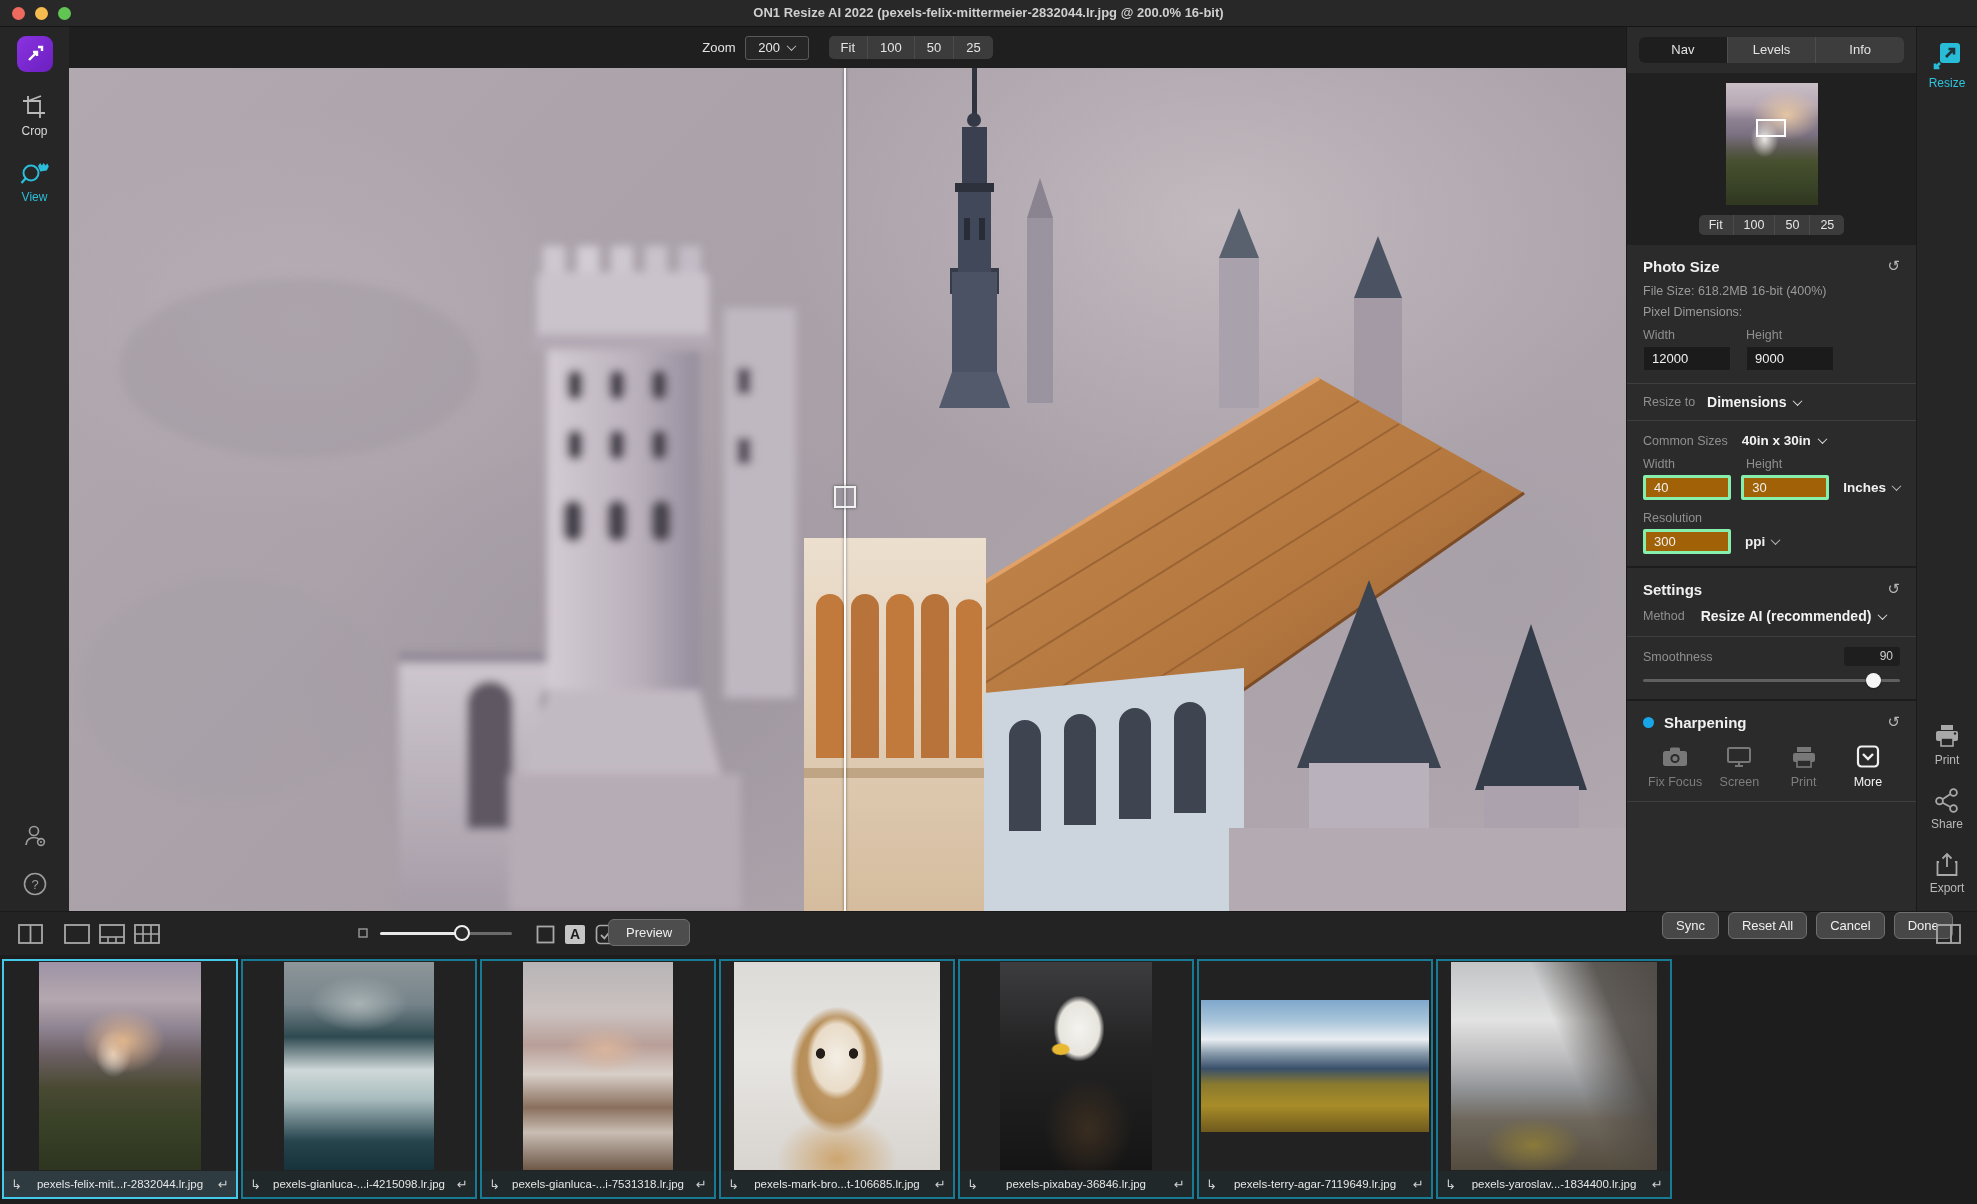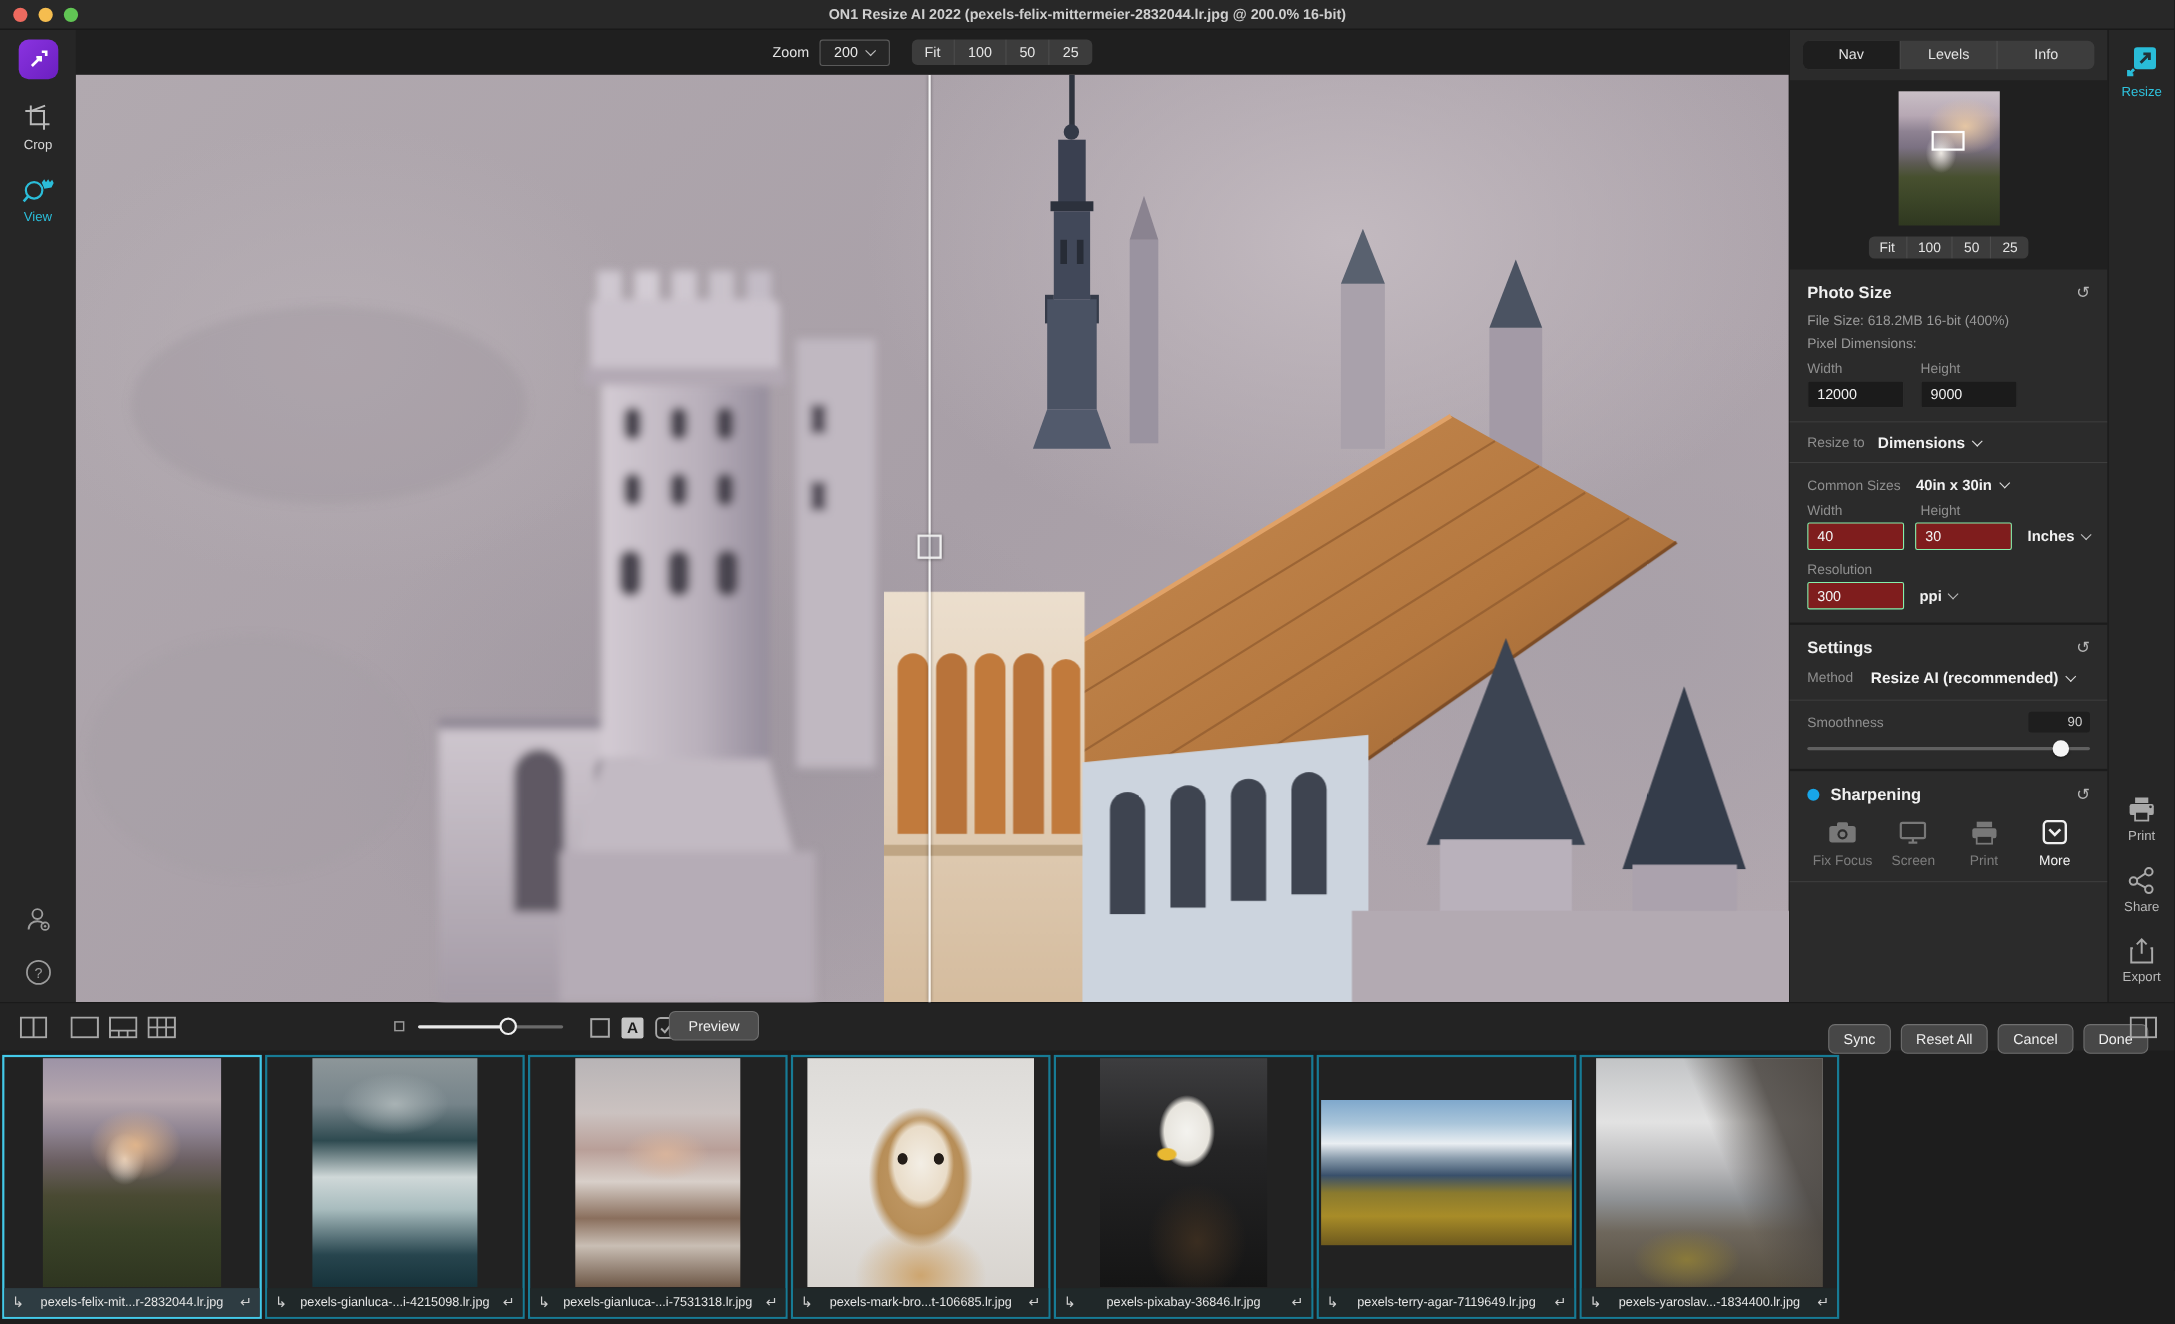--- a/index.html
+++ b/index.html
@@ -68,21 +68,21 @@
   .reset-glyph { margin-left:auto; color:#b5b5b5; font-size:15px; cursor:default; }
   .dim-label { color:#8f8f8f; font-size:12.5px; }
   .row { display:flex; align-items:center; }
   .ps-file { margin-top:9px; color:#9a9a9a; font-size:12.5px; }
   .ps-file .v { color:#9a9a9a; }
   .ps-pixdim { margin-top:7px; color:#9a9a9a; font-size:12.5px; }
   .wh-labels { display:flex; margin-top:9px; }
   .wh-labels span:first-child { width:103px; }
   .inputs-row { display:flex; margin-top:4px; align-items:center; }
   .tfield { width:88px; height:25px; background:#1b1b1b; border:1px solid #2c2c2c; color:#f2f2f2; font-size:13px; padding:0 8px; font-family:"Liberation Sans",sans-serif; border-radius:2px; }
-  .tfield.bordered { border:1px solid #86efac; background:#7f1d1d; }
+  .tfield.bordered { border:3px solid #86efac; background:#a16207; }
   .inputs-row .gap { width:15px; }
   .hr { height:1px; background:#3e3e3e; }
   .hr-dark { height:2px; background:#1c1c1c; }
   .inline-select { display:flex; align-items:center; gap:8px; color:#f2f2f2; font-size:14px; font-weight:bold; cursor:default; }
   .inline-select .chev { border-color:#ddd; }
   .units { margin-left:14px; font-size:13.5px; font-weight:bold; color:#f0f0f0; display:flex; gap:7px; align-items:center; }
 
   .val-box { margin-left:auto; width:56px; height:19px; background:#1e1e1e; border-radius:3px; color:#cfcfcf; font-size:12px; text-align:right; padding:2px 7px 0 0; }
   .slider { position:relative; height:14px; margin-top:7px; }
   .slider .track { position:absolute; left:0; right:0; top:6px; height:3px; background:#606060; border-radius:2px; }
@@ -567,21 +567,21 @@
           <rect x="1.5" y="1.5" width="16" height="16" stroke="#a8a8a8" stroke-width="1.8" fill="none"></rect>
         </svg>
       <div class="a-tile">A</div>
       <svg class="icon-svg" width="21" height="21" viewBox="0 0 21 21">
           <rect x="1.5" y="1.5" width="18" height="18" rx="4" stroke="#a8a8a8" stroke-width="1.7" fill="none"></rect>
           <path d="M6 11 l3.4 3.4 L15.4 7" stroke="#a8a8a8" stroke-width="1.8" fill="none"></path>
         </svg>
     </div>
     <button class="btn" style="position:absolute; left:608px; top:7px; padding:5px 17px; background:#4d4d4d;">Preview</button>
 
-    <div class="bb-abs" style="left:1662px; top:19px; gap:9px;">
+    <div class="bb-abs" style="left:1662px; top:0; gap:9px;">
       <button class="btn">Sync</button>
       <button class="btn">Reset All</button>
       <button class="btn">Cancel</button>
       <button class="btn">Done</button>
     </div>
     <div class="bb-abs" style="left:1936px; top:12px;">
       <svg class="icon-svg" width="25" height="20" viewBox="0 0 25 20">
           <rect x="1" y="1" width="23" height="18" stroke="#a8a8a8" stroke-width="1.8" fill="none"></rect>
           <path d="M15 1 V19" stroke="#a8a8a8" stroke-width="1.8"></path>
         </svg>

